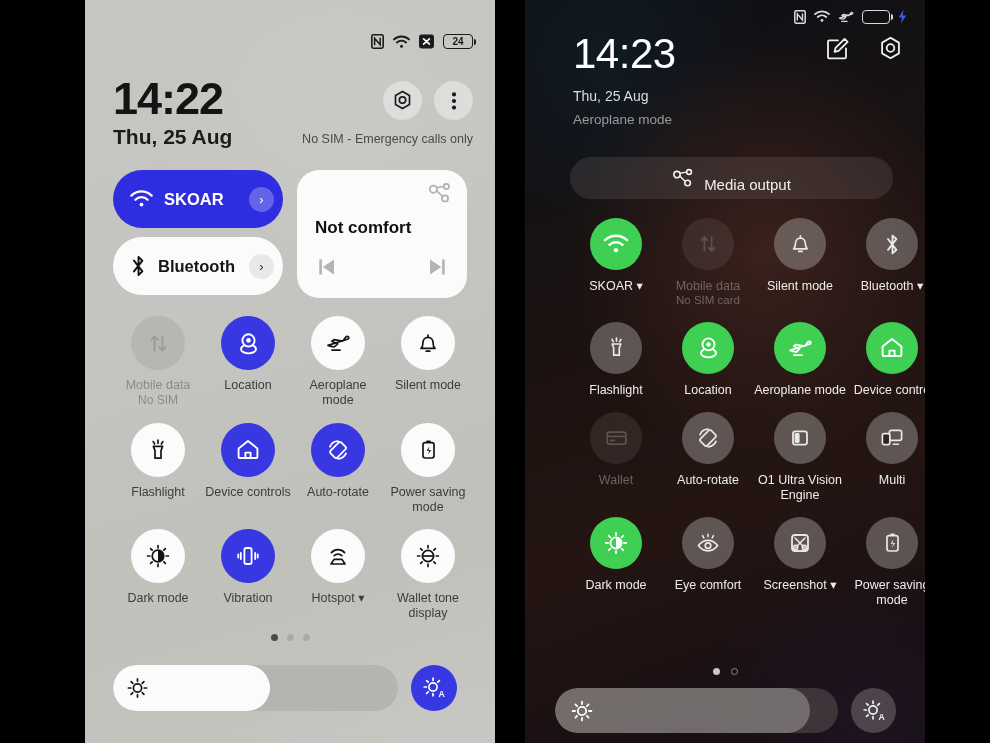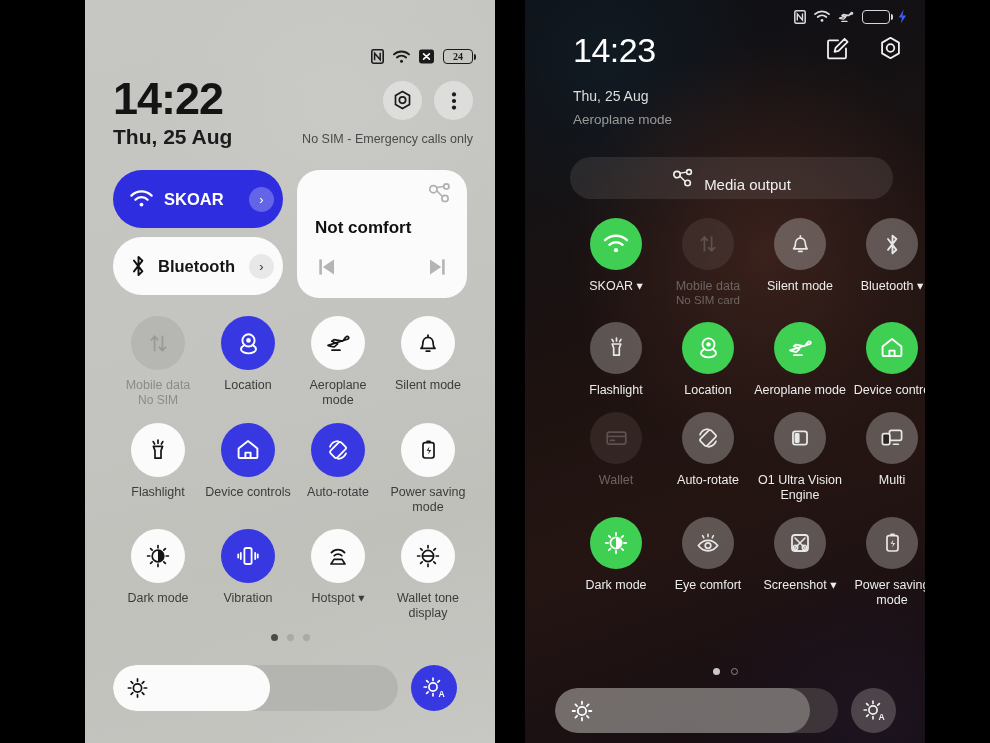--- a/index.html
+++ b/index.html
@@ -14,22 +14,22 @@
   
   .panel-light {
     position: absolute; left: 85px; top: 0; width: 410px; height: 743px;
     background:
       radial-gradient(ellipse 300px 260px at 62% 14%, #c9c9c6 0%, rgba(201,201,198,0) 62%),
       radial-gradient(ellipse 340px 300px at 18% 86%, #c2c2bd 0%, rgba(194,194,189,0) 66%),
       linear-gradient(165deg, #c6c6c3 0%, #c4c4c1 42%, #c0c0bb 72%, #c7c7c3 100%);
     overflow: hidden;
   }
   .statusbar-l {
-    position: absolute; top: 49px; right: 22px;
-    display: flex; align-items: flex-end; gap: 9px; font-family: Liberation Serif, serif;
+    position: absolute; top: 34px; right: 22px;
+    display: flex; align-items: flex-end; gap: 9px;
   }
   .sb-batt-l {
     width: 30px; height: 15px; border: 1.7px solid #1b1b1b; border-radius: 4px;
     display: flex; align-items: center; justify-content: center;
     font-size: 10px; font-weight: 700; color: #1b1b1b; position: relative;
   }
   .sb-batt-l::after {
     content:''; position:absolute; right:-4px; top:4px; width:2.4px; height:6px;
     background:#1b1b1b; border-radius:0 2px 2px 0;
   }
@@ -135,21 +135,21 @@
   }
   .sb-batt-d {
     width: 28px; height: 14px; border: 1.7px solid #d8d8d8; border-radius: 4px; position: relative;
   }
   .sb-batt-d::after {
     content:''; position:absolute; right:-4px; top:3.6px; width:2.4px; height:6px;
     background:#d8d8d8; border-radius:0 2px 2px 0;
   }
   .clock-d {
     position: absolute; left: 48px; top: 33px;
-    font-size: 34px; font-weight: 400; color: #fff; letter-spacing: -0.5px; line-height: 1;
+    font-size: 42px; font-weight: 400; color: #fff; letter-spacing: -0.5px; line-height: 1;
   }
   .date-d { position: absolute; left: 48px; top: 88px; font-size: 14px; color: #ddd; }
   .mode-d { position: absolute; left: 48px; top: 112px; font-size: 13.5px; color: #9a9a9a; }
   .hdr-btns-d { position: absolute; right: 22px; top: 36px; display: flex; gap: 28px; }
 
   .media-out {
     position: absolute; left: 45px; top: 157px; width: 323px; height: 42px;
     border-radius: 21px; background: rgba(128,120,118,.22);
     display: flex; align-items: center; justify-content: center; gap: 10px;
   }

